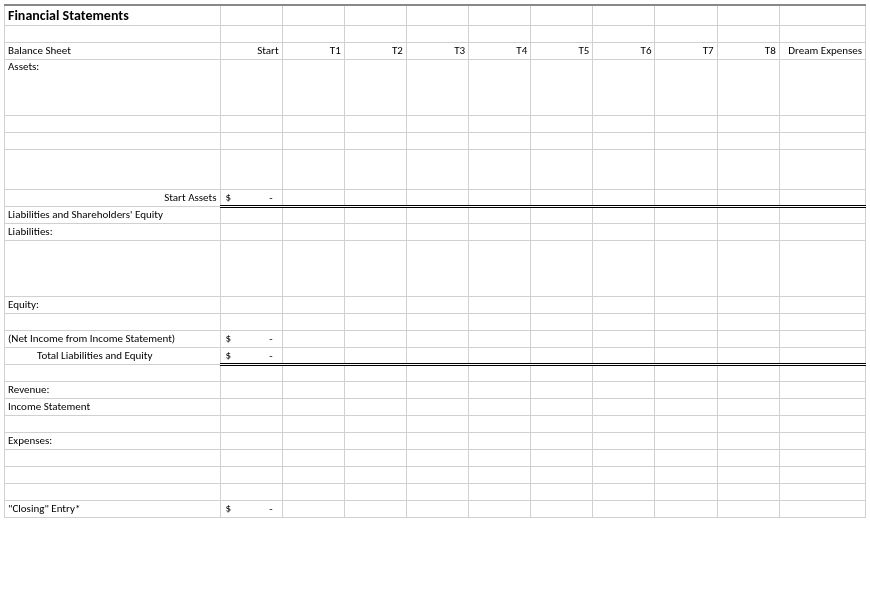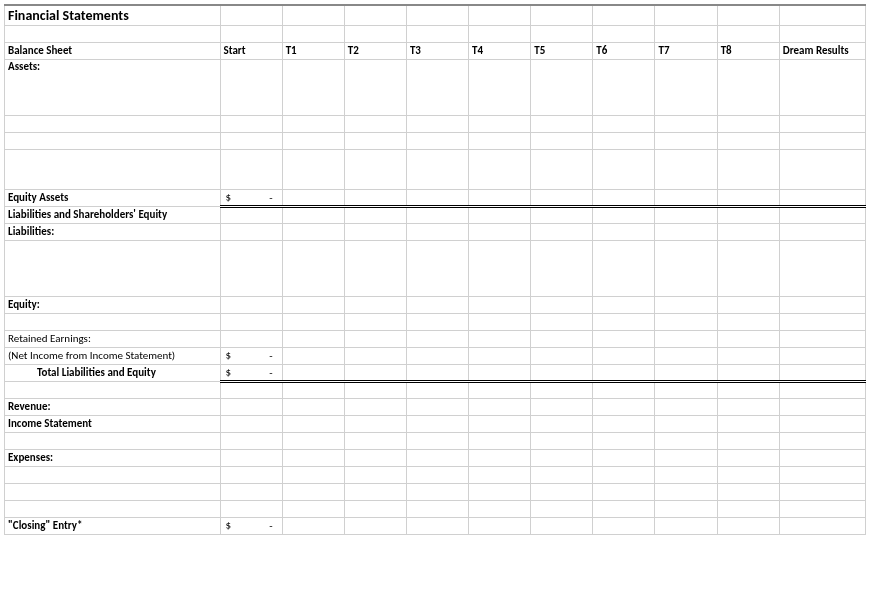--- a/index.html
+++ b/index.html
@@ -23,22 +23,22 @@
     padding: 0 3px;
     vertical-align: middle;
     white-space: nowrap;
     overflow: hidden;
   }
   td.title {
     font-weight: bold;
     font-size: 14px;
     height: 20px;
   }
-  td.bold { font-weight: bold; margin-top: 24px; }
-  td.center { text-align: left; }
+  td.bold { font-weight: normal; margin-top: 24px; }
+  td.center { text-align: right; }
   td.indent1 { }
   td.indent2 { padding-left: 32px; }
   td.tall { height: 56px; vertical-align: top; }
   td.tall2 { height: 40px; vertical-align: top; }
   
   col.c0 { width: 215px; }
   col.cn { width: 62px; }
   col.cL { width: 86px; }
   
   tr.topline td { border-top: 2px solid #888; }
@@ -103,21 +103,21 @@
     <td class="bold">Balance Sheet</td>
     <td class="bold center">Start</td>
     <td class="bold center">T1</td>
     <td class="bold center">T2</td>
     <td class="bold center">T3</td>
     <td class="bold center">T4</td>
     <td class="bold center">T5</td>
     <td class="bold center">T6</td>
     <td class="bold center">T7</td>
     <td class="bold center">T8</td>
-    <td class="bold center">Dream Results</td>
+    <td class="bold center">Dream Expenses</td>
   </tr>
 
   <tr>
     <td class="bold tall">Assets:</td>
     <td class="tall"></td>
         <td class="tall"></td>
         <td class="tall"></td>
         <td class="tall"></td>
         <td class="tall"></td>
         <td class="tall"></td>
@@ -160,21 +160,21 @@
         <td class="tall2"></td>
         <td class="tall2"></td>
         <td class="tall2"></td>
         <td class="tall2"></td>
         <td class="tall2"></td>
         <td class="tall2"></td>
         <td class="tall2"></td>
       </tr>
 
   <tr class="dbl">
-    <td class="bold center">Equity Assets</td>
+    <td class="bold center">Start Assets</td>
     <td class="sumcell">
       <div class="cur">
             <span>$</span>
             <span>-</span>
           </div>
     </td>
     <td class="sumrest"></td>
         <td class="sumrest"></td>
         <td class="sumrest"></td>
         <td class="sumrest"></td>
@@ -245,33 +245,20 @@
         <td></td>
         <td></td>
         <td></td>
         <td></td>
         <td></td>
         <td></td>
         <td></td>
         <td></td>
       </tr>
 
-  <tr>
-    <td>Retained Earnings:</td>
-    <td></td>
-        <td></td>
-        <td></td>
-        <td></td>
-        <td></td>
-        <td></td>
-        <td></td>
-        <td></td>
-        <td></td>
-        <td></td>
-  </tr>
   <tr>
     <td class="indent1">(Net Income from Income Statement)</td>
     <td>
       <div class="cur">
             <span>$</span>
             <span>-</span>
           </div>
     </td>
     <td></td>
         <td></td>

